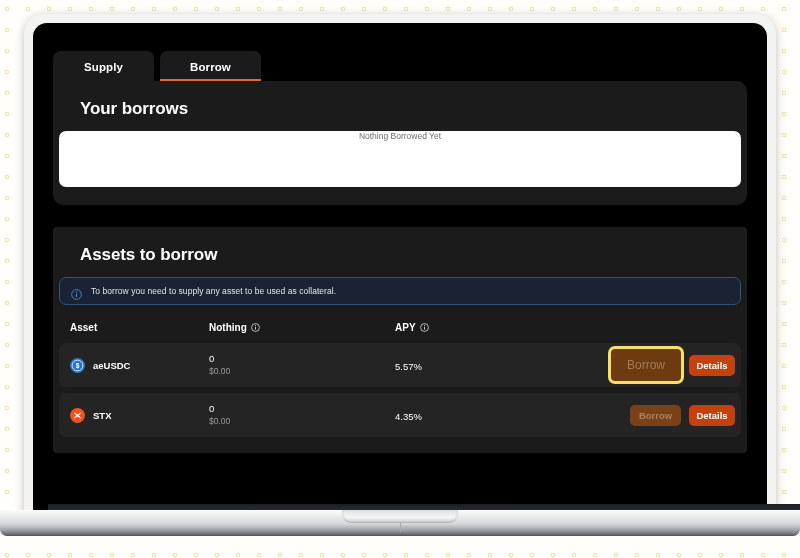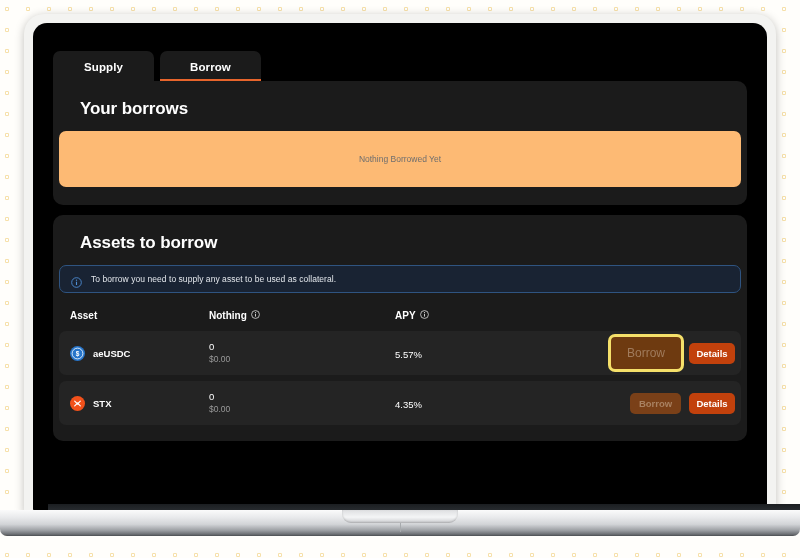--- a/index.html
+++ b/index.html
@@ -169,37 +169,37 @@
     border-radius: 0 10px 10px 10px;
   }
   .card-title {
     font-size: 17px;
     font-weight: bold;
     color: #ffffff;
     padding: 4px 17px 12px 27px;
     letter-spacing: -0.1px;
   }
   .empty-box {
-    background: #fdba74;
+    background: #ffffff;
     border-radius: 7px;
     margin: 0 6px;
     height: 56px;
     display: flex;
-    align-items: center;
+    align-items: flex-start;
     justify-content: center;
   }
   .empty-text {
     color: #6e6e6e;
     font-size: 8.5px;
   }
 
   #card-assets {
-    margin-top: 10px;
+    margin-top: 22px;
     padding: 14px 0 10px 0;
-    border-radius: 10px;
+    border-radius: 4px;
   }
 
   
   .info-banner {
     margin: 0 6px 11px 6px;
     background: #192333;
     border: 1px solid #2f5481;
     border-radius: 7px;
     height: 27px;
     display: flex;
@@ -229,20 +229,21 @@
   .col-asset { width: 150px; padding-left: 11px; box-sizing: border-box; }
   .col-balance { width: 186px; }
   .col-apy { width: 200px; }
   .col-actions { flex: 1; display: flex; justify-content: flex-end; align-items: center; gap: 8px; padding-right: 6px; }
 
   .th {
     font-size: 10px;
     font-weight: bold;
     color: #ffffff;
     display: flex;
+    align-items: center;
     gap: 4px;
   }
   .th-info {
     width: 9px;
     height: 9px;
     display: inline-block;
     opacity: 0.85;
   }
 
   .row {

